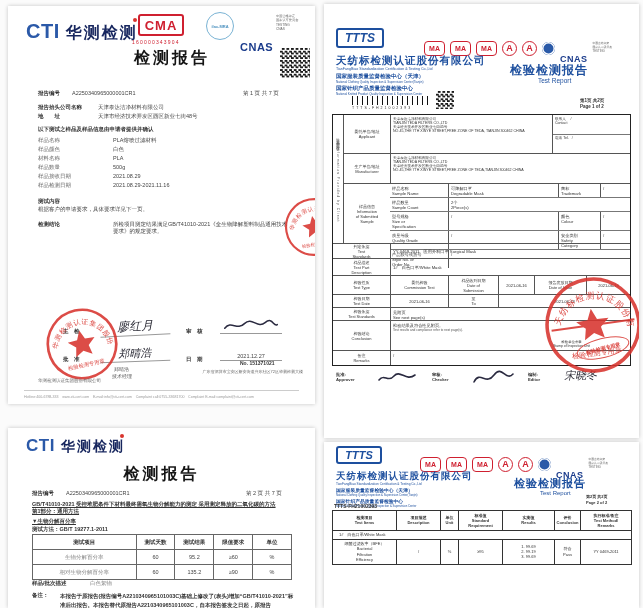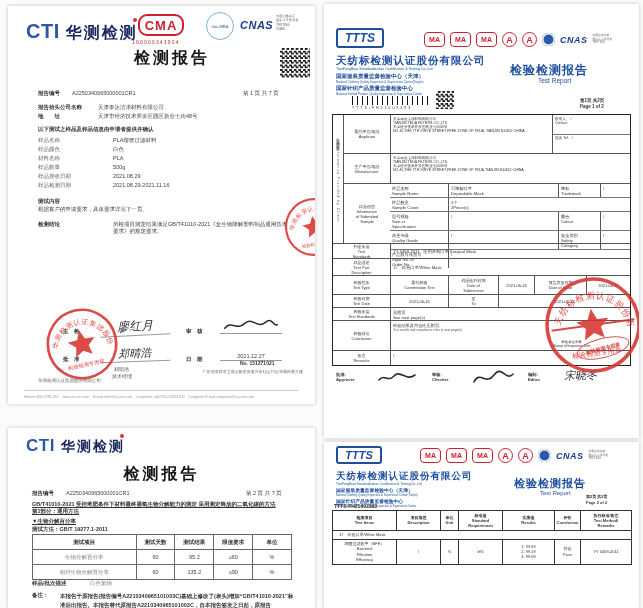--- a/index.html
+++ b/index.html
@@ -12,28 +12,28 @@
   .b { font-weight:bold; color:#333; }
 
   
   .cti-logo { display:flex; align-items:baseline; }
   .cti-word { font-size:20px; font-weight:bold; color:#2b59a8; letter-spacing:.5px; position:relative; }
   .cti-dot { position:absolute; width:4px; height:4px; border-radius:50%; background:#d8342e; right:1px; top:-2px; }
   .cti-cn { font-size:16px; font-weight:bold; color:#17265e; margin-left:6px; letter-spacing:2px; }
   .cti-logo.small .cti-word { font-size:17px; } .cti-logo.small .cti-cn { font-size:14px; }
 
   
-  .cma-box { width:46px; height:22px; border:2.5px solid #cf2030; border-radius:9px;
+  .cma-box { width:46px; height:22px; border:2.5px solid #cf2030; border-radius:3px;
              display:flex; align-items:center; justify-content:center;
              color:#cf2030; font-weight:bold; font-size:13px; letter-spacing:1px; }
   .cma-num { font-size:5px; color:#cf2030; letter-spacing:1.2px; }
   .ilac { width:28px; height:28px; border:1.5px solid #7ab3d4; border-radius:50%;
           display:flex; align-items:center; justify-content:center;
           font-size:4px; color:#4f93c0; font-weight:bold; }
-  .cnas-word { font-size:11px; font-weight:bold; font-style:italic; color:#1b3c8c; letter-spacing:.5px; }
+  .cnas-word { font-size:11px; font-weight:bold; color:#1b3c8c; letter-spacing:.5px;margin-top:22px; }
   .tiny-lines { font-size:3.2px; line-height:1.35; color:#666; }
   .qr { background-image:repeating-conic-gradient(#1c1c1c 0% 25%, #fff 0% 50%); background-size:4.6px 4.6px; }
 
   
   .t55 { font-size:5.5px; line-height:1.3; }
   .t5  { font-size:5px;  line-height:1.3; }
   .t45 { font-size:4.5px; line-height:1.3; }
   .t4  { font-size:4px;  line-height:1.3; }
   .t36 { font-size:3.6px; line-height:1.35; }
   .rpt-title { font-size:16px; font-weight:bold; color:#151515; letter-spacing:3px; }

